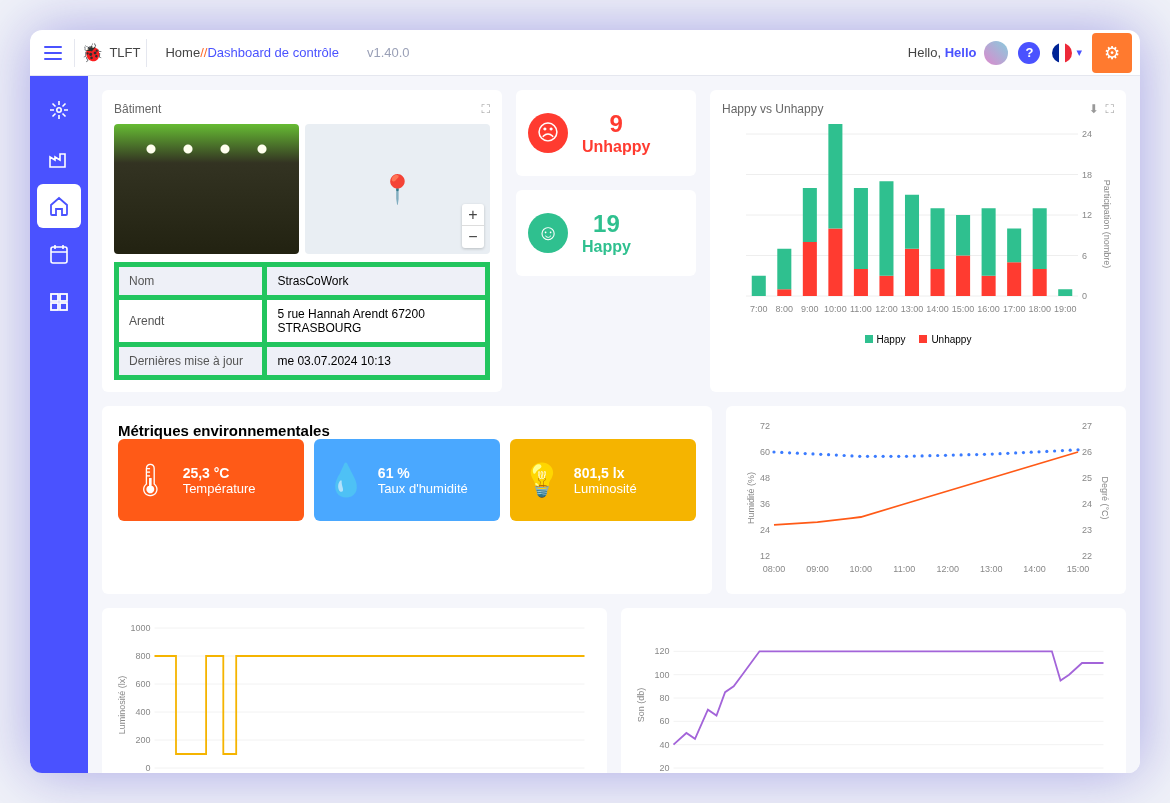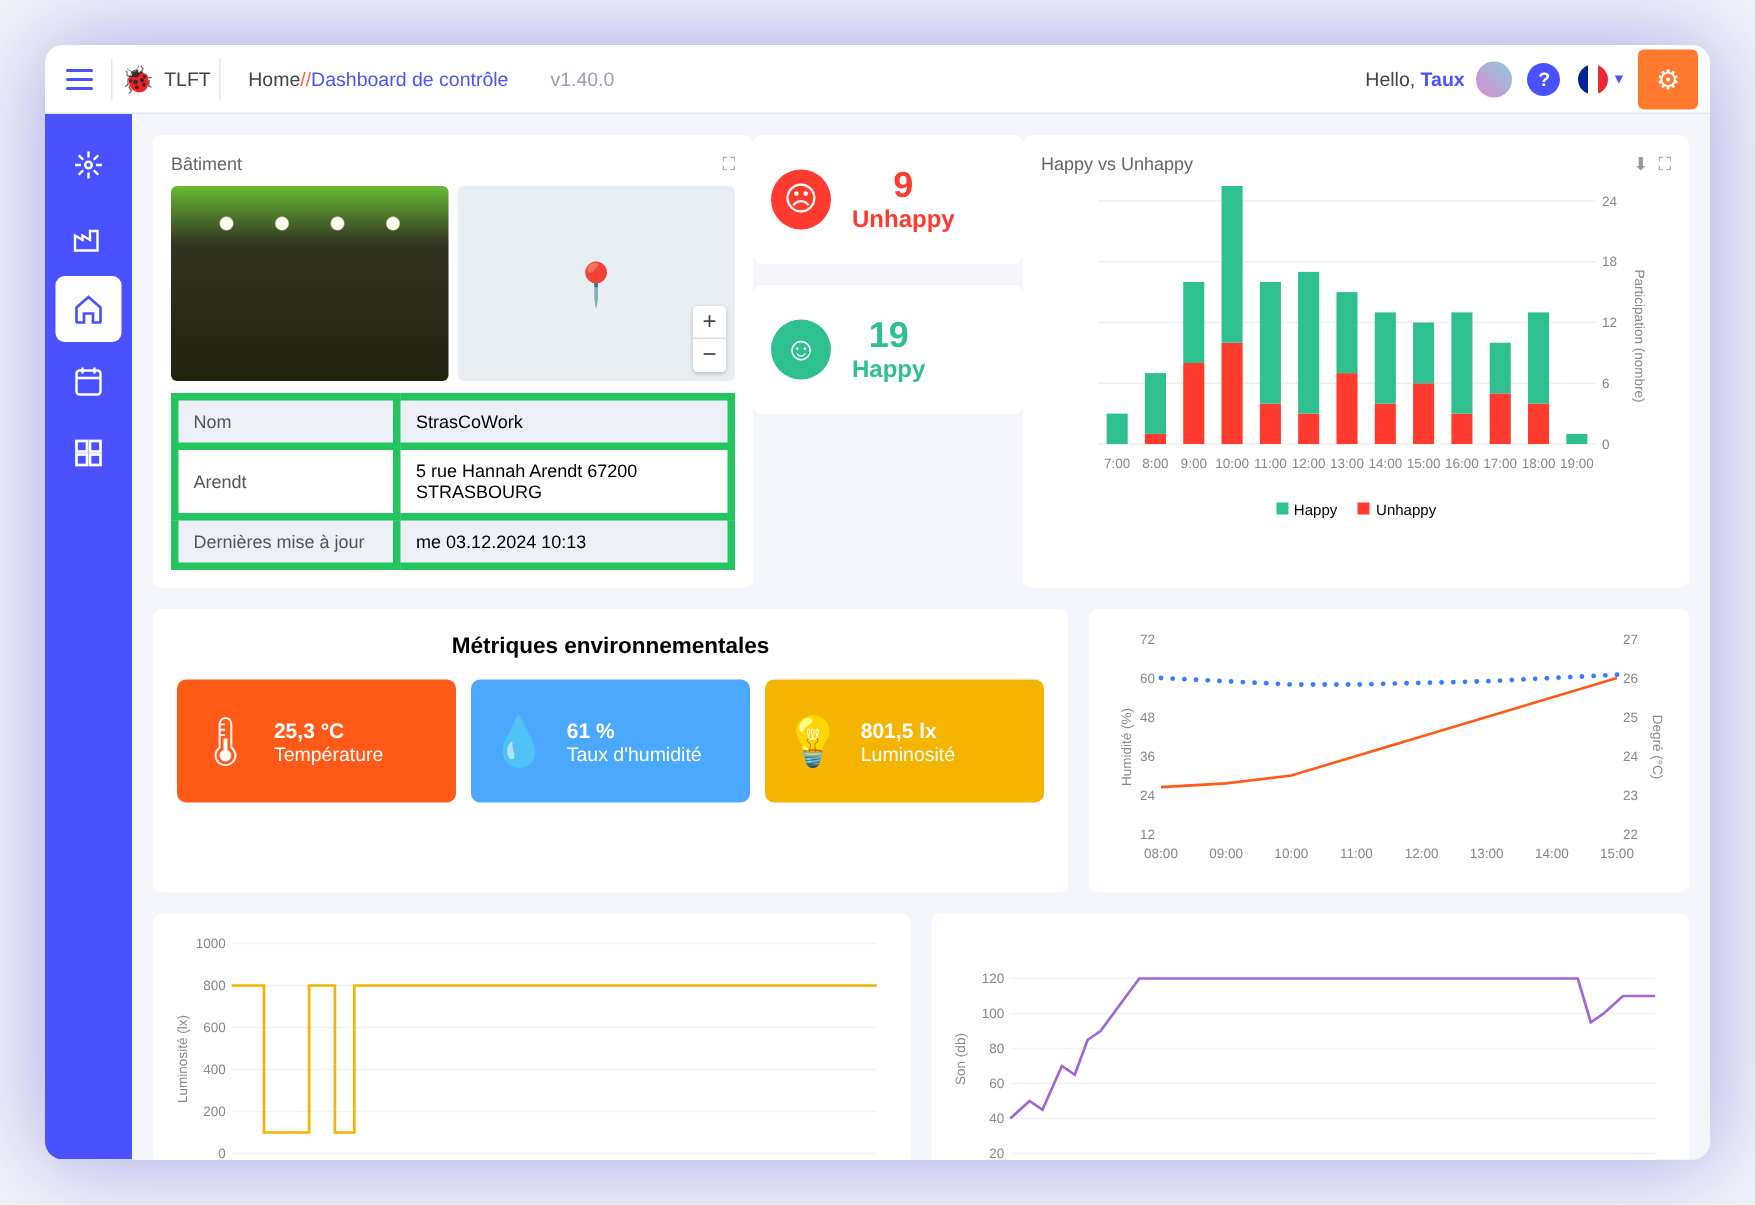--- a/index.html
+++ b/index.html
@@ -21,21 +21,21 @@
 .avatar{width:24px;height:24px;border-radius:50%;background:linear-gradient(45deg,#d8c,#8cd);margin-right:10px}
 .help{width:22px;height:22px;border-radius:50%;background:#4a52ff;color:#fff;display:flex;align-items:center;justify-content:center;font-size:13px;font-weight:700;margin-right:12px;cursor:pointer}
 .lang{display:flex;align-items:center;gap:4px;margin-right:10px;cursor:pointer;font-size:11px;color:#4a52ff}
 .flag{width:20px;height:20px;border-radius:50%;background:linear-gradient(90deg,#002395 33%,#fff 33% 66%,#ed2939 66%)}
 .settings-btn{width:40px;height:40px;background:#ff7a2f;color:#fff;display:flex;align-items:center;justify-content:center;border-radius:4px;cursor:pointer;font-size:18px}
 .body{flex:1;display:flex;overflow:hidden}
 .sidebar{width:58px;background:#4a52ff;display:flex;flex-direction:column;align-items:center;padding-top:12px;gap:4px}
 .side-item{width:44px;height:44px;display:flex;align-items:center;justify-content:center;border-radius:6px;cursor:pointer;color:#fff}
 .side-item.active{background:#fff;color:#4a52ff}
 .content{flex:1;background:#f5f6fb;padding:14px;overflow:auto}
-.row1{display:grid;grid-template-columns:400px 180px 1fr;gap:0;margin-bottom:14px}
+.row1{display:grid;grid-template-columns:400px 180px 1fr;gap:14px;margin-bottom:14px}
 .card{background:#fff;border-radius:6px;padding:12px}
 .card-title{font-size:12px;color:#666;margin-bottom:8px;display:flex;justify-content:space-between;align-items:center}
 .expand-icon{font-size:12px;color:#999;cursor:pointer}
 .building{display:flex;gap:6px;margin-bottom:8px}
 .photo,.map{flex:1;height:130px;border-radius:4px}
 .photo{background:linear-gradient(180deg,#6b3 0%,#332 30%,#221 100%);position:relative;overflow:hidden}
 .photo::after{content:"";position:absolute;top:10px;left:0;right:0;height:30px;background:radial-gradient(circle at 20% 50%,#ffe 0 4px,transparent 5px),radial-gradient(circle at 40% 50%,#ffe 0 4px,transparent 5px),radial-gradient(circle at 60% 50%,#ffe 0 4px,transparent 5px),radial-gradient(circle at 80% 50%,#ffe 0 4px,transparent 5px)}
 .map{background:#e9eef3;position:relative;display:flex;align-items:center;justify-content:center}
 .map .pin{color:#ea4335;font-size:28px}
 .map .zoom{position:absolute;right:6px;bottom:6px;background:#fff;border-radius:3px;box-shadow:0 1px 3px rgba(0,0,0,.2);overflow:hidden}
@@ -51,21 +51,21 @@
 .face.sad{background:#ff3b30}
 .face.happy{background:#2fc08f}
 .mood-val{text-align:center}
 .mood-val .num{font-size:24px;font-weight:700}
 .mood-val .lbl{font-size:16px;font-weight:600}
 .mood-card.unhappy .num,.mood-card.unhappy .lbl{color:#ff3b30}
 .mood-card.happy .num,.mood-card.happy .lbl{color:#2fc08f}
 .chart-card{background:#fff;border-radius:6px;padding:12px}
 .row2{display:grid;grid-template-columns:610px 1fr;gap:14px;margin-bottom:14px}
 .metrics-card{background:#fff;border-radius:6px;padding:16px}
-.metrics-title{text-align:center;font-size:15px;font-weight:600;margin-bottom:14px}
+.metrics-title{font-size:15px;font-weight:600;margin-bottom:0}
 .metrics-grid{display:grid;grid-template-columns:1fr 1fr 1fr;gap:10px}
 .metric{border-radius:6px;padding:22px 12px;display:flex;align-items:center;gap:12px;color:#fff}
 .metric .icon{font-size:32px}
 .metric .val{font-size:14px;font-weight:700}
 .metric .lbl{font-size:13px}
 .m-temp{background:#ff5a17}
 .m-hum{background:#4aa8ff}
 .m-lux{background:#f5b400}
 .row3{display:grid;grid-template-columns:1fr 1fr;gap:14px}
 svg text{font-size:9px;fill:#888}
@@ -86,21 +86,21 @@
     <span class="bug">🐞</span>
     <span>TLFT</span>
     <div class="vsep"></div>
     <div class="breadcrumb">
       <span>Home</span>
       <span class="sep">//</span>
       <span class="current">Dashboard de contrôle</span>
     </div>
     <span class="version">v1.40.0</span>
     <div class="spacer"></div>
-    <span class="hello"><span>Hello, </span><b>Taux</b></span>
+    <span class="hello"><span>Hello, </span><b>Hello</b></span>
     <div class="avatar"></div>
     <div class="help">?</div>
     <div class="lang">
       <div class="flag"></div>
       <span>▾</span>
     </div>
     <div class="settings-btn">
       <span>⚙</span>
     </div>
   </div>
@@ -171,21 +171,21 @@
                   <tr>
                     <td>Nom</td>
                     <td>StrasCoWork</td>
                   </tr>
             <tr>
                     <td>Arendt</td>
                     <td>5 rue Hannah Arendt 67200 STRASBOURG</td>
                   </tr>
             <tr>
                     <td>Dernières mise à jour</td>
-                    <td>me 03.12.2024 10:13</td>
+                    <td>me 03.07.2024 10:13</td>
                   </tr>
           </tbody>
               </table>
         </div>
 
         <div class="mood-col">
           <div class="mood-card unhappy">
             <div class="face sad">☹</div>
             <div class="mood-val">
               <div class="num">9</div>

